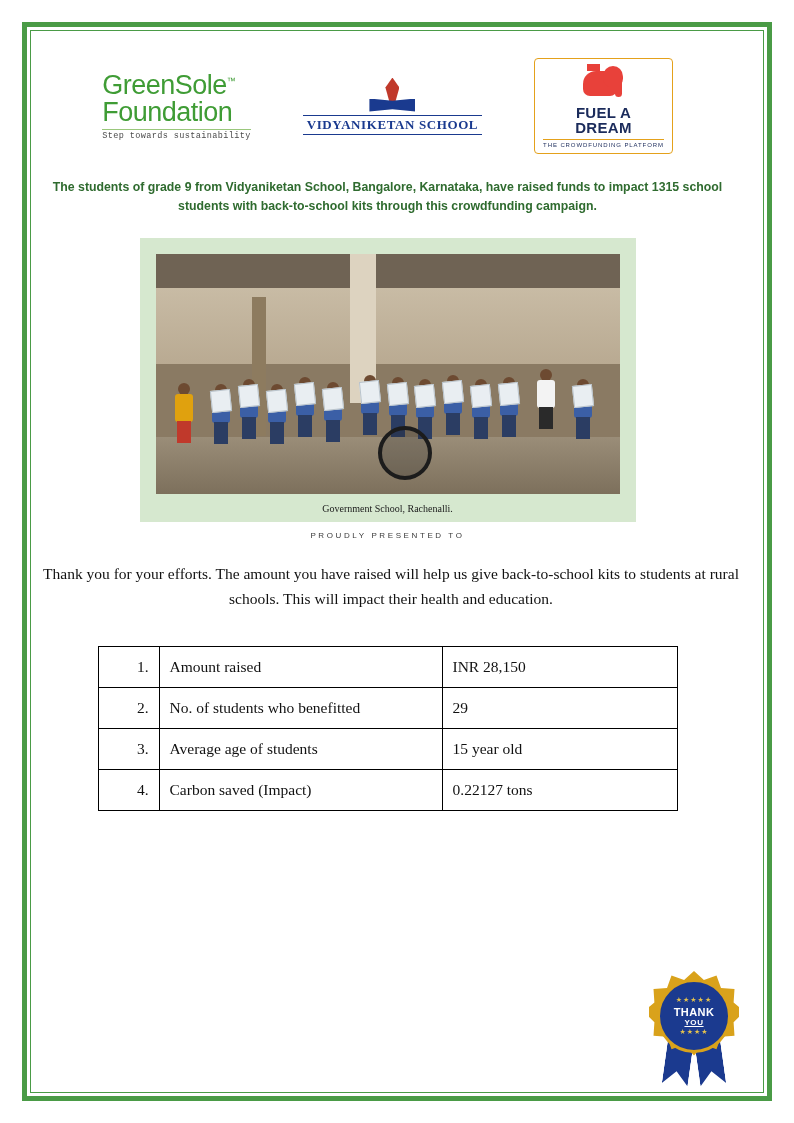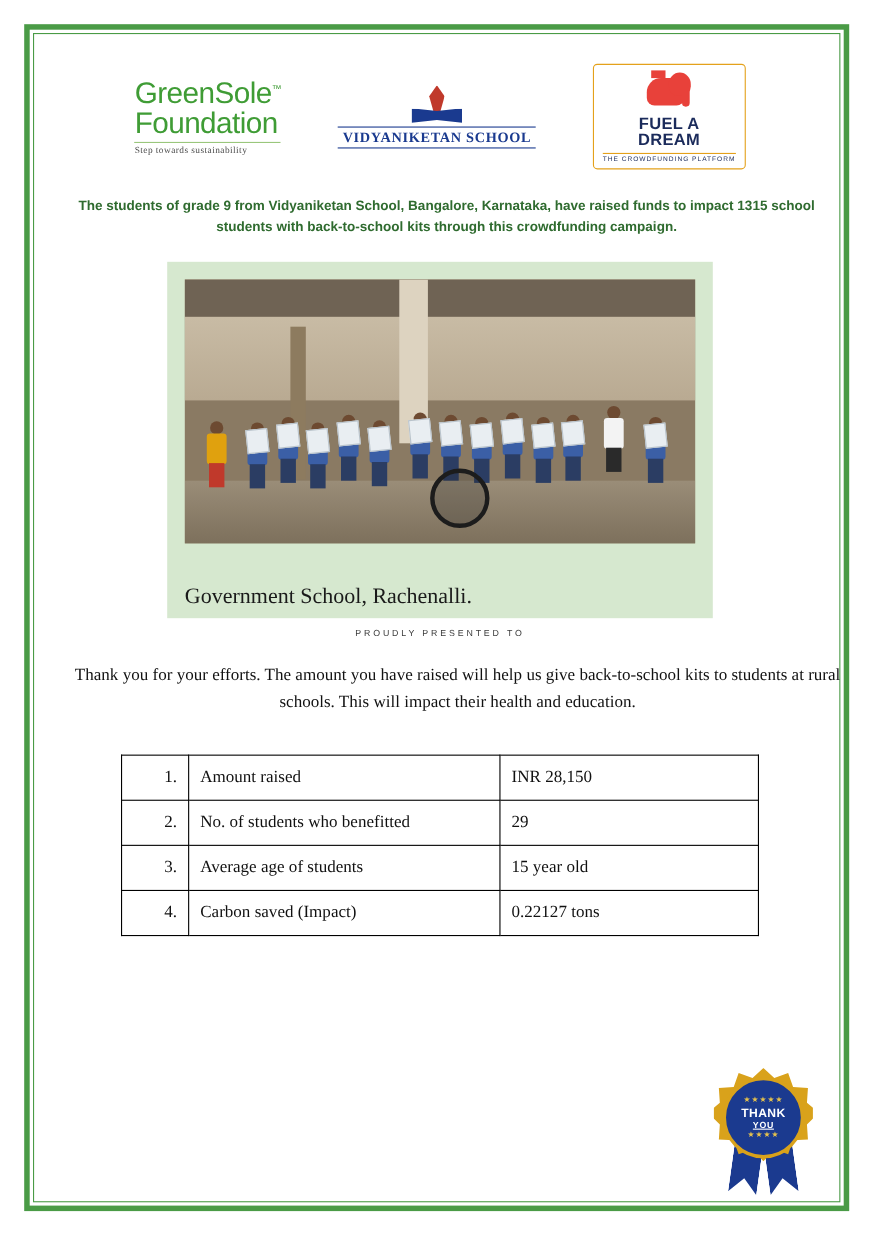--- a/index.html
+++ b/index.html
@@ -36,21 +36,21 @@
     top: 30px;
     right: 30px;
     bottom: 30px;
     border: 1px solid #4a9b46;
     box-sizing: border-box;
     pointer-events: none;
   }
   .content {
     position: relative;
     z-index: 2;
-    padding: 20px 38px 0 44px;
+    padding: 20px 38px 0 19px;
   }
 
   
   .logos {
     display: flex;
     align-items: center;
     justify-content: center;
     gap: 52px;
     margin-top: 26px;
     height: 76px;
@@ -59,21 +59,21 @@
 
   .gs-logo { text-align: left; line-height: 1; }
   .gs-green {
     font-family: "Liberation Sans", sans-serif;
     font-size: 27px;
     color: #3f9c35;
     letter-spacing: -0.5px;
     font-weight: 400;
   }
   .gs-sub {
-    font-family: Liberation Serif, serif;
+    font-family: Liberation Mono, monospace;
     font-size: 8.5px;
     color: #4b4b4b;
     letter-spacing: 0.4px;
     border-top: 1px solid #9ac77c;
     padding-top: 2px;
     margin-top: 3px;
   }
   .tm { font-size: 9px; vertical-align: super; }
 
   .vid-logo { text-align: center; }
@@ -249,26 +249,25 @@
     width: 56px; height: 52px;
   }
   .wheelchair .wheel {
     position: absolute; left: 0; bottom: 0;
     width: 46px; height: 46px;
     border: 4px solid #1c1c1c;
     border-radius: 50%;
     background: rgba(40,40,40,0.25);
   }
   .photo-caption {
-    text-align: left;
-    font-size: 20px;
+    text-align: center;
+    font-size: 10px;
     color: #1a1a1a;
     padding-top: 9px;
     font-family: "Liberation Serif", serif;
-    margin-top: 28px;
   }
 
   
   .cert-title-row {
     display: flex;
     align-items: center;
     justify-content: center;
     gap: 14px;
     margin-top: 14px;
   }

